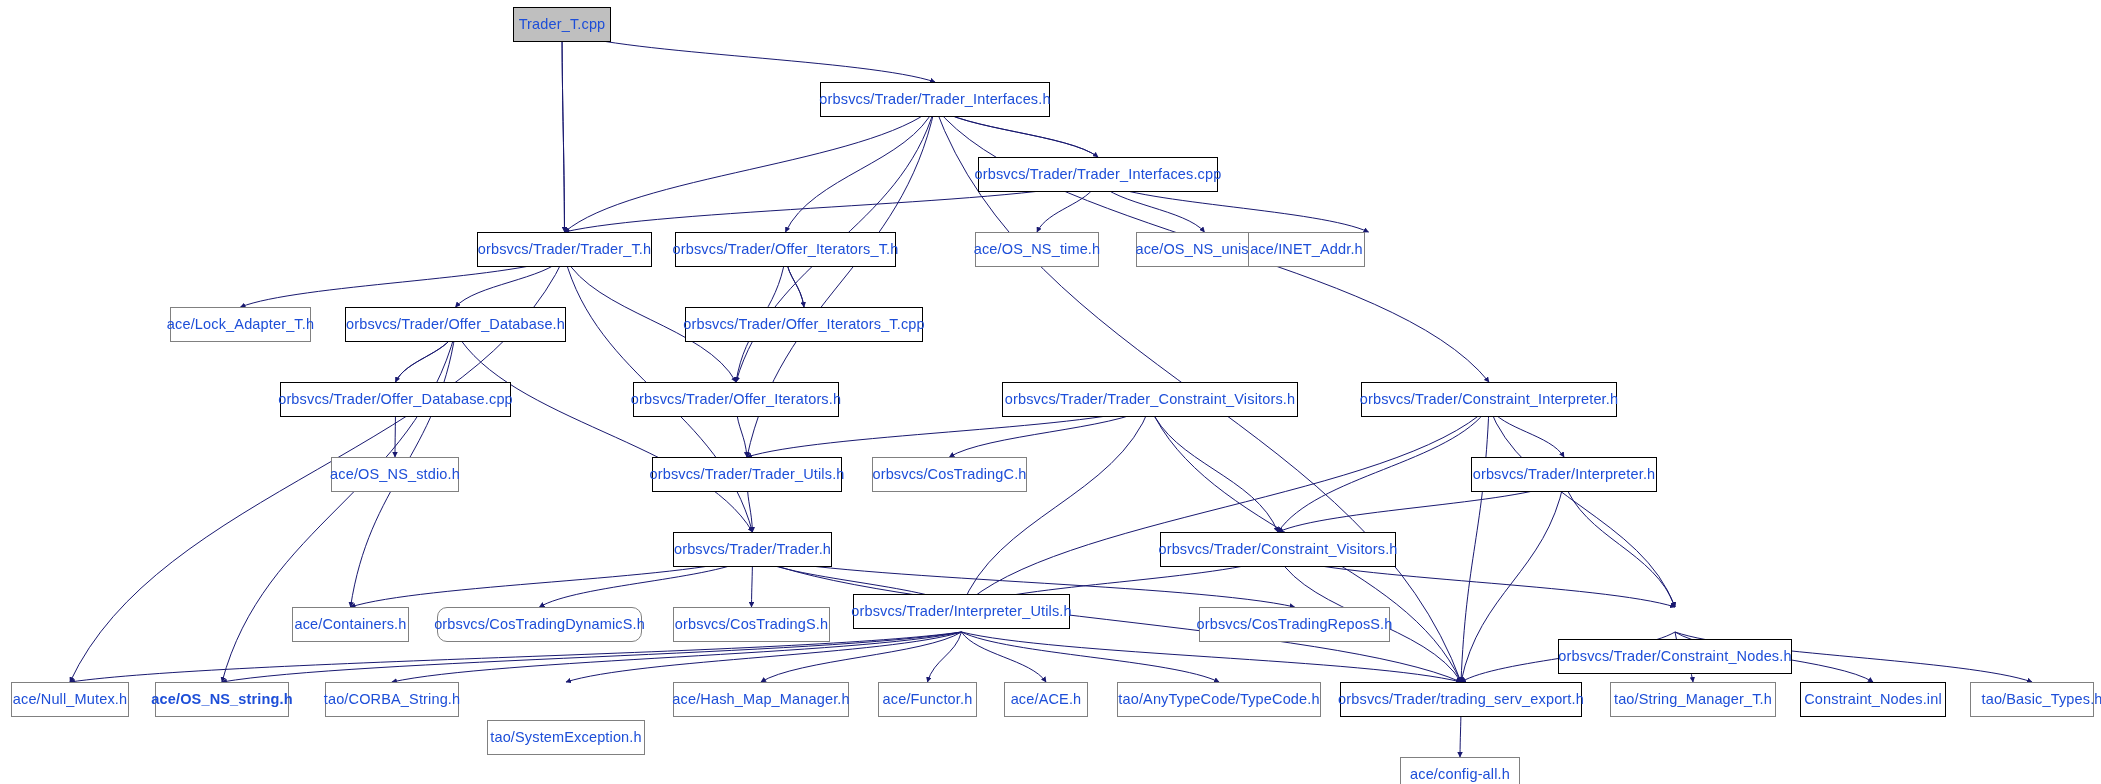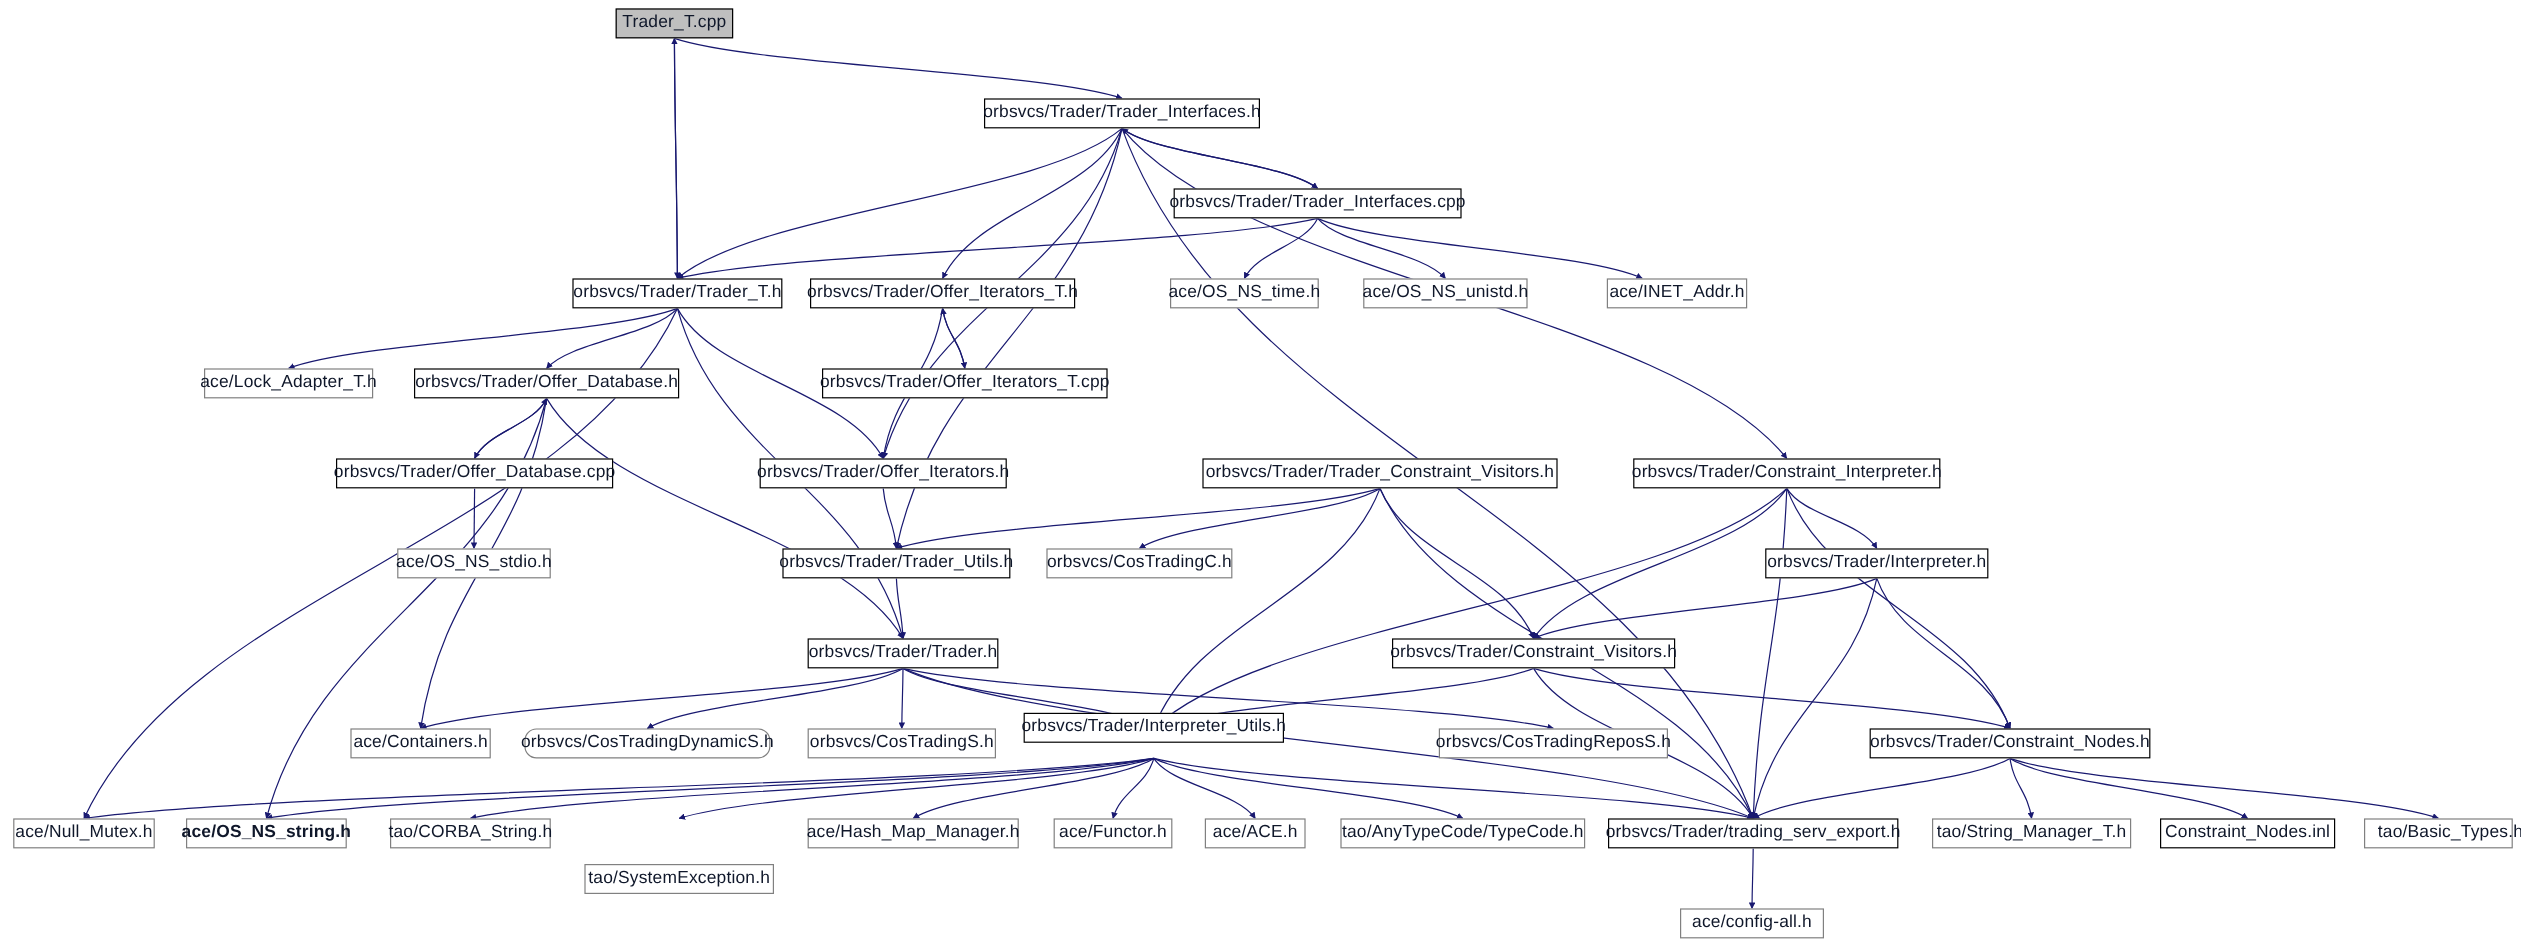--- a/index.html
+++ b/index.html
@@ -9,24 +9,24 @@
     background:#ffffff;
     font-family:"Liberation Sans", sans-serif;
     overflow:hidden;
   }
   #edges{position:absolute;left:0;top:0;width:2101px;height:784px;}
   .node{
     position:absolute;
     box-sizing:border-box;
     display:flex;align-items:center;justify-content:center;
     white-space:nowrap;
-    height:25px;
+    height:35px;
     font-size:14.5px;
     line-height:1;
-    color:#0f172a;
+    color:#1d4ed8;
     background:#ffffff;
     border:1px solid #808080;
     letter-spacing:0.15px;
   }
   .node.doc{border:1px solid #000000;}
   .node.root{border:1px solid #000000;background:#bfbfbf;}
   .node .lbl{display:block;transform:translateY(-0.5px);}
 </style>
 </head>
 <body>
@@ -115,21 +115,21 @@
       </div>
       <div class="node doc" style="left: 978px; top: 157px; width: 240px;">
         <span class="lbl">orbsvcs/Trader/Trader_Interfaces.cpp</span>
       </div>
       <div class="node ext" style="left: 975px; top: 232px; width: 124px;">
         <span class="lbl">ace/OS_NS_time.h</span>
       </div>
       <div class="node ext" style="left: 1136px; top: 232px; width: 137px;">
         <span class="lbl">ace/OS_NS_unistd.h</span>
       </div>
-      <div class="node ext" style="left: 1339px; top: 232px; width: 117px;">
+      <div class="node ext" style="left: 1248px; top: 232px; width: 117px;">
         <span class="lbl">ace/INET_Addr.h</span>
       </div>
       <div class="node doc" style="left: 477px; top: 232px; width: 175px;">
         <span class="lbl">orbsvcs/Trader/Trader_T.h</span>
       </div>
       <div class="node doc" style="left: 675px; top: 232px; width: 221px;">
         <span class="lbl">orbsvcs/Trader/Offer_Iterators_T.h</span>
       </div>
       <div class="node ext" style="left: 170px; top: 307px; width: 141px;">
         <span class="lbl">ace/Lock_Adapter_T.h</span>
@@ -178,21 +178,21 @@
       </div>
       <div class="node ext" style="left: 673px; top: 607px; width: 157px;">
         <span class="lbl">orbsvcs/CosTradingS.h</span>
       </div>
       <div class="node doc" style="left: 853px; top: 594px; width: 217px;">
         <span class="lbl">orbsvcs/Trader/Interpreter_Utils.h</span>
       </div>
       <div class="node ext" style="left: 1199px; top: 607px; width: 191px;">
         <span class="lbl">orbsvcs/CosTradingReposS.h</span>
       </div>
-      <div class="node doc" style="left: 1558px; top: 607px; width: 234px; text-align: center;">
+      <div class="node doc" style="left: 1558px; top: 639px; width: 234px; text-align: center;">
         <span class="lbl">orbsvcs/Trader/Constraint_Nodes.h</span>
       </div>
       <div class="node ext" style="left: 11px; top: 682px; width: 118px;">
         <span class="lbl">ace/Null_Mutex.h</span>
       </div>
       <div class="node ext" style="left: 155px; top: 682px; width: 134px; font-weight: bold;">
         <span class="lbl">ace/OS_NS_string.h</span>
       </div>
       <div class="node ext" style="left: 325px; top: 682px; width: 134px;">
         <span class="lbl">tao/CORBA_String.h</span>

